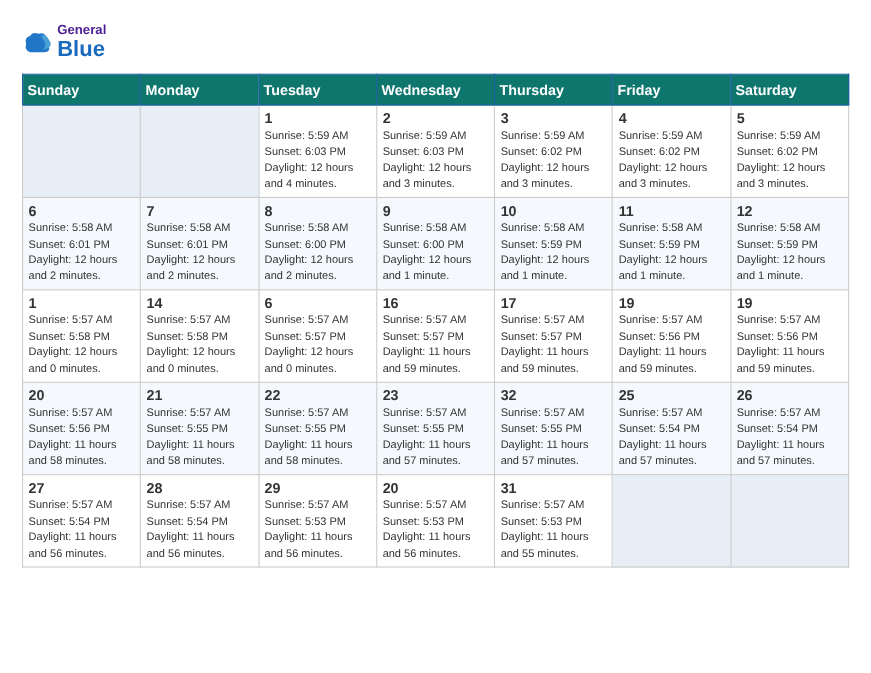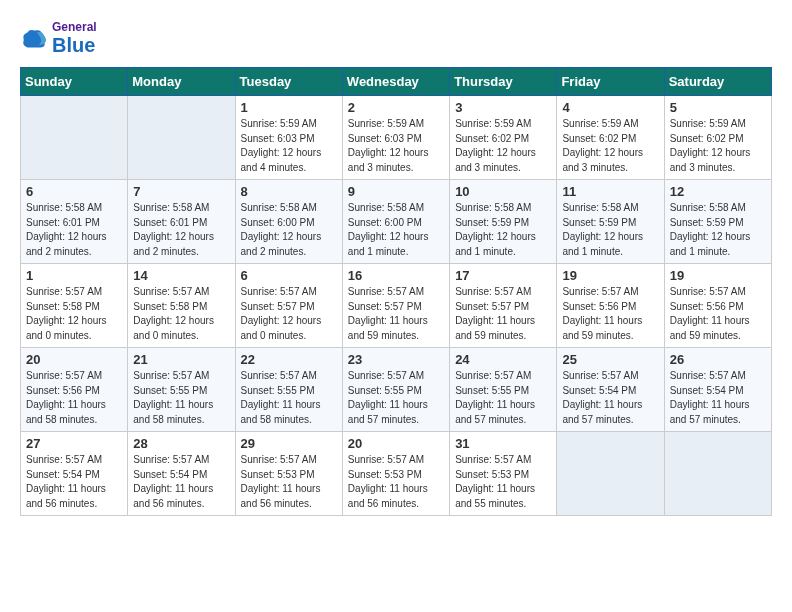--- a/index.html
+++ b/index.html
@@ -275,21 +275,21 @@
 and 58 minutes.</div>
         </td>
         <td>
           <span class="day-num">23</span>
           <div class="day-info" style="white-space: pre-line;">Sunrise: 5:57 AM
 Sunset: 5:55 PM
 Daylight: 11 hours
 and 57 minutes.</div>
         </td>
         <td>
-          <span class="day-num">24</span>
+          <span class="day-num">32</span>
           <div class="day-info" style="white-space: pre-line;">Sunrise: 5:57 AM
 Sunset: 5:55 PM
 Daylight: 11 hours
 and 57 minutes.</div>
         </td>
         <td>
           <span class="day-num">25</span>
           <div class="day-info" style="white-space: pre-line;">Sunrise: 5:57 AM
 Sunset: 5:54 PM
 Daylight: 11 hours

